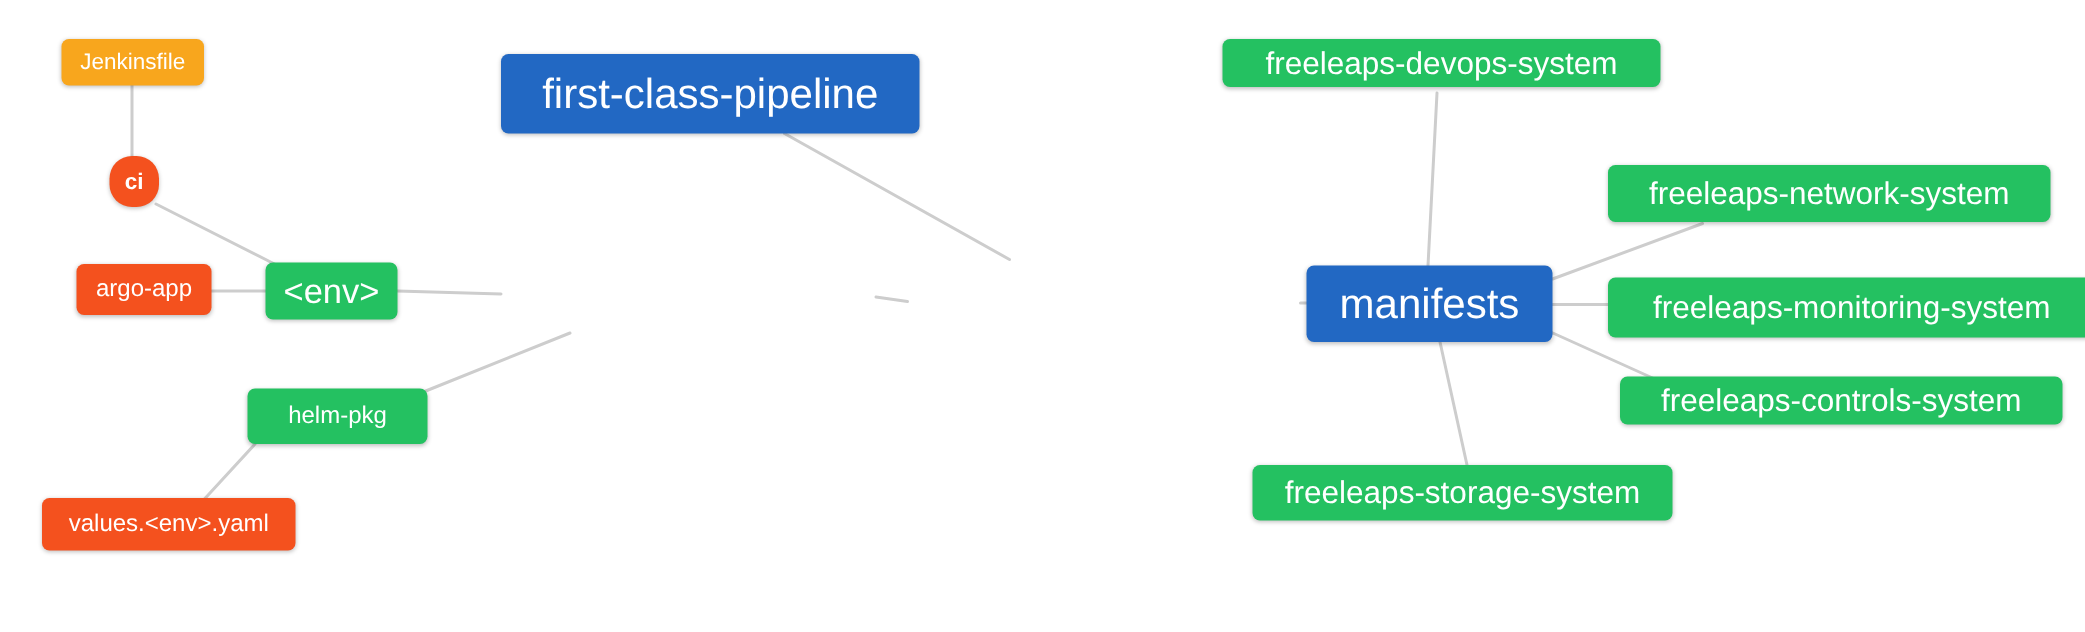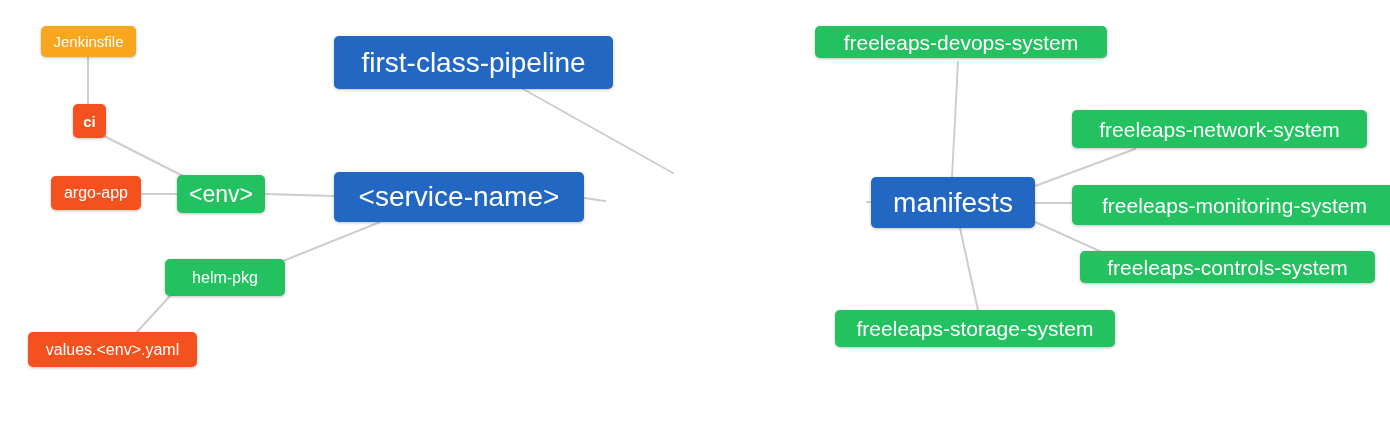--- a/index.html
+++ b/index.html
@@ -38,21 +38,21 @@
     line-height: 1;
   }
   .blue   { background: #2268c3; }
   .green  { background: #24c161; }
   .orange { background: #f8a61d; }
   .red    { background: #f4511e; }
   .dark   { background: #3b3836; }
 
   
   #n-jenkinsfile { left: 21px;  top: 26px;  width: 95px;  height: 31px; font-size: 15px; }
-  #n-ci          { left: 53px;  top: 104px; width: 33px;  height: 34px; font-size: 15px; font-weight: bold; }
+  #n-ci          { left: 53px;  top: 104px; width: 33px;  height: 34px; font-size: 15px; font-weight: bold; border-radius: 15px; }
   #n-argo-app    { left: 31px;  top: 176px; width: 90px;  height: 34px; font-size: 16px; }
   #n-env         { left: 157px; top: 175px; width: 88px;  height: 38px; font-size: 23px; }
   #n-helm-pkg    { left: 145px; top: 259px; width: 120px; height: 37px; font-size: 16px; }
   #n-values      { left: 8px;   top: 332px; width: 169px; height: 35px; font-size: 16px; }
   #n-fcp         { left: 314px; top: 36px;  width: 279px; height: 53px; font-size: 28px; }
   #n-service     { left: 314px; top: 172px; width: 250px; height: 50px; font-size: 28px; }
   #n-root        { left: 585px; top: 171px; width: 262px; height: 66px; font-size: 33px; }
   #n-manifests   { left: 851px; top: 177px; width: 164px; height: 51px; font-size: 28px; }
   #n-devops      { left: 795px; top: 26px;  width: 292px; height: 32px; font-size: 21px; }
   #n-network     { left: 1052px; top: 110px; width: 295px; height: 38px; font-size: 21px; }
@@ -91,21 +91,20 @@
   <div class="node red" id="n-argo-app">argo-app</div>
 
   <div class="node green" id="n-env">&lt;env&gt;</div>
 
   <div class="node green" id="n-helm-pkg">helm-pkg</div>
 
   <div class="node red" id="n-values">values.&lt;env&gt;.yaml</div>
 
   <div class="node blue" id="n-fcp">first-class-pipeline</div>
 
-  <div class="node blue" id="n-service">&lt;service-name&gt;</div>
 
 
   <div class="node blue" id="n-manifests">manifests</div>
 
   <div class="node green" id="n-devops">freeleaps-devops-system</div>
 
   <div class="node green" id="n-network">freeleaps-network-system</div>
 
   <div class="node green" id="n-monitoring">freeleaps-monitoring-system</div>
 

